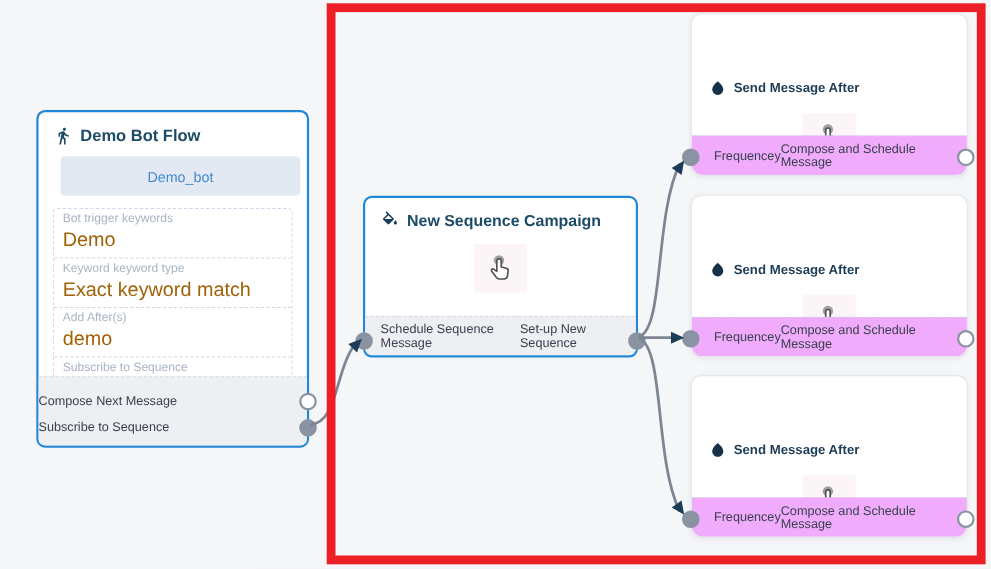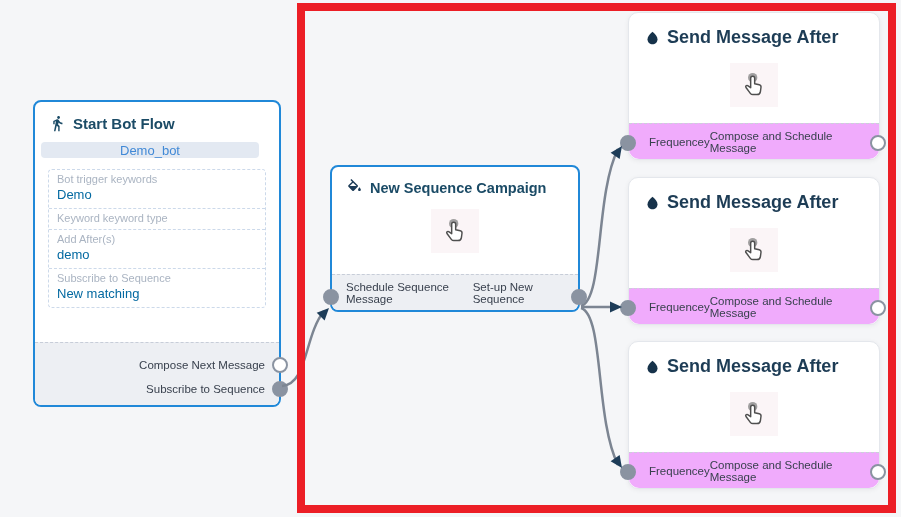--- a/index.html
+++ b/index.html
@@ -15,54 +15,54 @@
   .edges { position:absolute; left:0; top:0; width:901px; height:517px; pointer-events:none; z-index:3; }
 
   
   .node { position:absolute; background:#fff; z-index:2; }
   .node-title { display:flex; align-items:center; gap:7px; font-weight:bold; }
   .node-title svg { flex:0 0 auto; }
 
   
   .sbf { left:33px; top:100px; width:248px; height:307px; border:2px solid #2088d8; border-radius:8px; }
   .sbf .node-title { padding:13px 14px 9px; font-size:15px; color:#1b4b66; }
-  .bot-btn { display:block; width:calc(100% - 26px); margin:1px 6px 0; height:16px;
+  .bot-btn { display:block; width:calc(100% - 26px); margin:1px 20px 0; height:36px;
     background:#e3e9f2; color:#4189d6; border:none; border-radius:4px; font-size:13px;
     font-family:"Liberation Sans",sans-serif; cursor:pointer; }
   .fields { margin:11px 13px 0; border:1px dashed #ccd9ea; border-radius:4px; }
   .field { padding:3px 8px 4px; }
   .field + .field { border-top:1px dashed #ccd9ea; }
   .flabel { font-size:11px; color:#aab4c2; line-height:1.25; }
-  .fvalue { font-size:13px; color:#0369a1; line-height:1.3; }
+  .fvalue { font-size:18px; color:#a16207; line-height:1.3; }
   .sbf-footer { position:absolute; left:0; right:0; top:240px; bottom:0; background:#edeff3;
     border-top:1px dashed #c7cdd8; border-radius:0 0 6px 6px; padding-top:10px; }
   .out-row { position:relative; height:24px; display:flex; align-items:center;
-    justify-content:flex-end; padding-right:14px; font-size:11.5px; color:#39414e; }
+    justify-content:flex-start; padding-right:14px; font-size:11.5px; color:#39414e; }
   .port { position:absolute; width:16px; height:16px; border-radius:50%; z-index:4; }
   .port.open   { background:#fff; border:2.5px solid #8a93a1; }
   .port.filled { background:#8a93a1; border:2.5px solid #8a93a1; }
   .out-row .port { right:-9px; top:4px; }
 
   
-  .nsc { left:330px; top:165px; width:250px; height:147px; border:2px solid #2088d8; border-radius:8px; }
+  .nsc { left:330px; top:178px; width:250px; height:147px; border:2px solid #2088d8; border-radius:8px; }
   .nsc .node-title { padding:12px 14px 6px; font-size:14.5px; color:#1b4b66; }
   .node-body { display:flex; align-items:center; justify-content:center; }
   .nsc .node-body { height:58px; }
   .tap { width:48px; height:44px; background:#fbf5f7; display:flex; align-items:center; justify-content:center; }
   .nsc-footer { position:absolute; left:0; right:0; bottom:0; height:36px; background:#edeff3;
     border-top:1px dashed #c7cdd8; border-radius:0 0 6px 6px; display:flex; align-items:center;
     justify-content:space-between; padding:0 10px 0 14px; font-size:11.5px; color:#39414e; }
   .nsc .port.in  { left:-9px;  top:122px; }
   .nsc .port.out { right:-9px; top:122px; }
 
   
   .sma { left:628px; width:252px; height:148px; border:1px solid #e4e7ec; border-radius:10px;
     box-shadow:0 1px 5px rgba(0,0,0,.06); }
   .sma1 { top:12px; } .sma2 { top:177px; } .sma3 { top:341px; }
-  .sma .node-title { padding:14px 16px 6px; font-size:18px; color:#1d3c55; }
+  .sma .node-title { padding:14px 16px 6px; font-size:12px; color:#1d3c55;margin-top:45px; }
   .sma .node-body { height:62px; }
   .sma-footer { position:absolute; left:0; right:0; bottom:0; height:36px; background:#f0abfc;
     border-top:1px dashed #cbd0d9; border-radius:0 0 10px 10px; display:flex; align-items:center;
     justify-content:space-between; padding:0 26px 0 20px; font-size:11.5px; color:#39414e; }
   .sma .port.in  { left:-9px;  top:122px; }
   .sma .port.out { right:-7px; top:122px; }
 
   
   .highlight-rect { position:absolute; left:297px; top:3px; width:599px; height:510px;
     border:8px solid #ec1e26; z-index:10; pointer-events:none; }
@@ -85,30 +85,31 @@
       <polygon points="0,0 -12,-5.5 -12,5.5" transform="translate(622,307) rotate(0)"></polygon>
       <polygon points="0,0 -12,-5.5 -12,5.5" transform="translate(622,468) rotate(55)"></polygon>
     </g>
   </svg>
 
   <div class="node sbf">
     <div class="node-title">
       <svg width="17" height="17" viewBox="0 0 24 24" fill="#1b4b66">
           <path d="M13.5 5.5c1.1 0 2-.9 2-2s-.9-2-2-2-2 .9-2 2 .9 2 2 2zM9.8 8.9L7 23h2.1l1.8-8 2.1 2v6h2v-7.5l-2.1-2 .6-3C14.8 12 16.8 13 19 13v-2c-1.9 0-3.5-1-4.3-2.4l-1-1.6c-.4-.6-1-1-1.7-1-.3 0-.5.1-.8.1L6 8.3V13h2V9.6l1.8-.7"></path>
         </svg>
-      <span>Start Bot Flow</span>
+      <span>Demo Bot Flow</span>
     </div>
     <button class="bot-btn">Demo_bot</button>
     <div class="fields">
       <div class="field">
         <div class="flabel">Bot trigger keywords</div>
         <div class="fvalue">Demo</div>
       </div>
       <div class="field">
         <div class="flabel">Keyword keyword type</div>
+        <div class="fvalue">Exact keyword match</div>
       </div>
       <div class="field">
         <div class="flabel">Add After(s)</div>
         <div class="fvalue">demo</div>
       </div>
       <div class="field">
         <div class="flabel">Subscribe to Sequence</div>
         <div class="fvalue">New matching</div>
       </div>
     </div>

